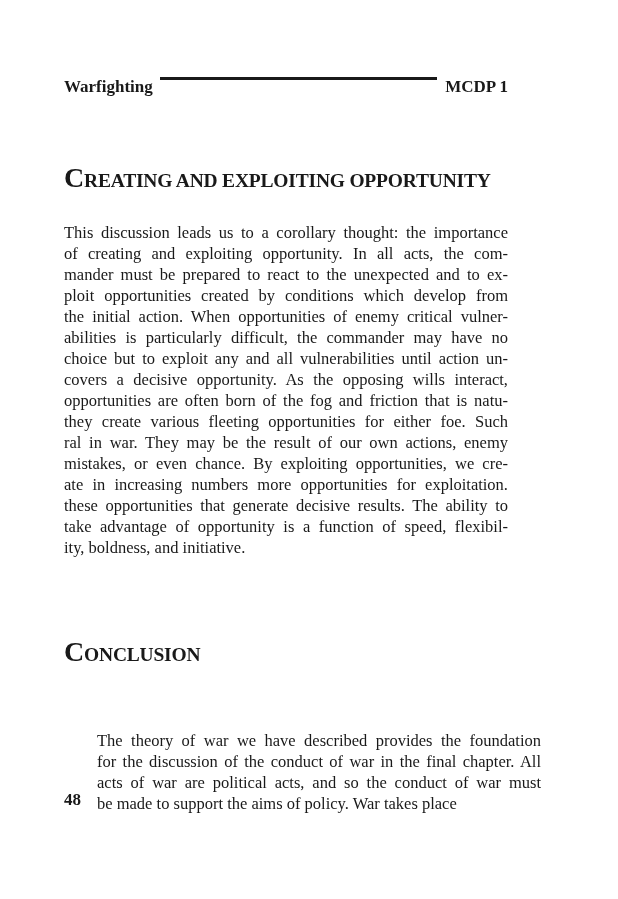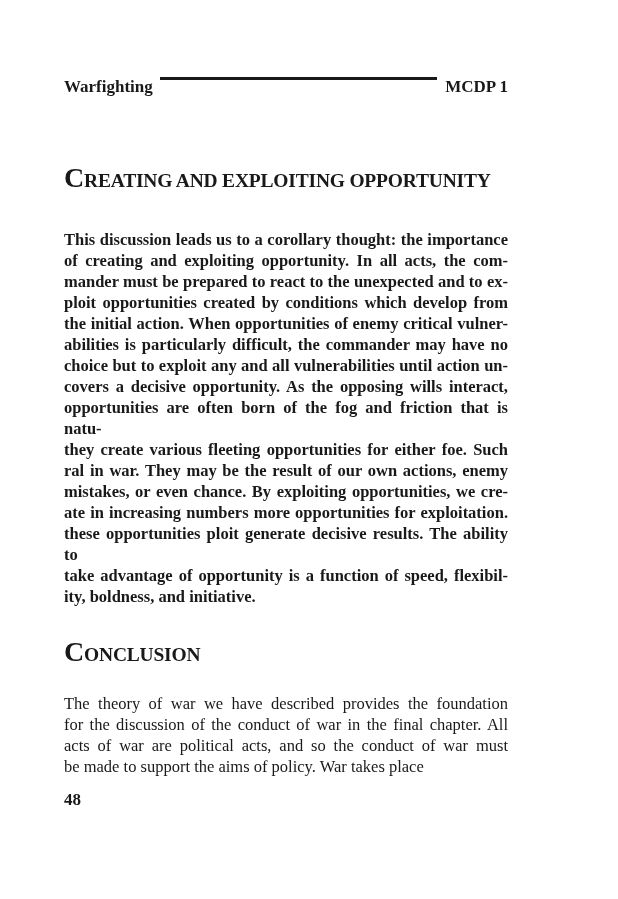--- a/index.html
+++ b/index.html
@@ -56,22 +56,22 @@
   .heading-1 { top: 163px; }
   .heading-2 { top: 637px; }
   
   .para {
     position: absolute;
     left: 64px;
     width: 444px;
     font-size: 16.5px;
     line-height: 21px;
   }
-  .para-1 { top: 229px; font-weight: bold; }
-  .para-2 { top: 693px; }
+  .para-1 { top: 222px; }
+  .para-2 { top: 730px; margin-left: 33px; }
   .line {
     text-align: justify;
     text-align-last: justify;
     white-space: normal;
   }
   .para .line:last-child {
     text-align-last: left;
   }
   .page-number {
     position: absolute;
@@ -102,21 +102,21 @@
       <div class="line">ploit opportunities created by conditions which develop from</div>
       <div class="line">the initial action. When opportunities of enemy critical vulner-</div>
       <div class="line">abilities is particularly difficult, the commander may have no</div>
       <div class="line">choice but to exploit any and all vulnerabilities until action un-</div>
       <div class="line">covers a decisive opportunity. As the opposing wills interact,</div>
       <div class="line">opportunities are often born of the fog and friction that is natu-</div>
       <div class="line">they create various fleeting opportunities for either foe. Such</div>
       <div class="line">ral in war. They may be the result of our own actions, enemy</div>
       <div class="line">mistakes, or even chance. By exploiting opportunities, we cre-</div>
       <div class="line">ate in increasing numbers more opportunities for exploitation.</div>
-      <div class="line">these opportunities ploit generate decisive results. The ability to</div>
+      <div class="line">these opportunities that generate decisive results. The ability to</div>
       <div class="line">take advantage of opportunity is a function of speed, flexibil-</div>
       <div class="line">ity, boldness, and initiative.</div>
     </div>
 
   <h2 class="section-heading heading-2">CONCLUSION</h2>
 
   <div class="para para-2">
       <div class="line">The theory of war we have described provides the foundation</div>
       <div class="line">for the discussion of the conduct of war in the final chapter. All</div>
       <div class="line">acts of war are political acts, and so the conduct of war must</div>

